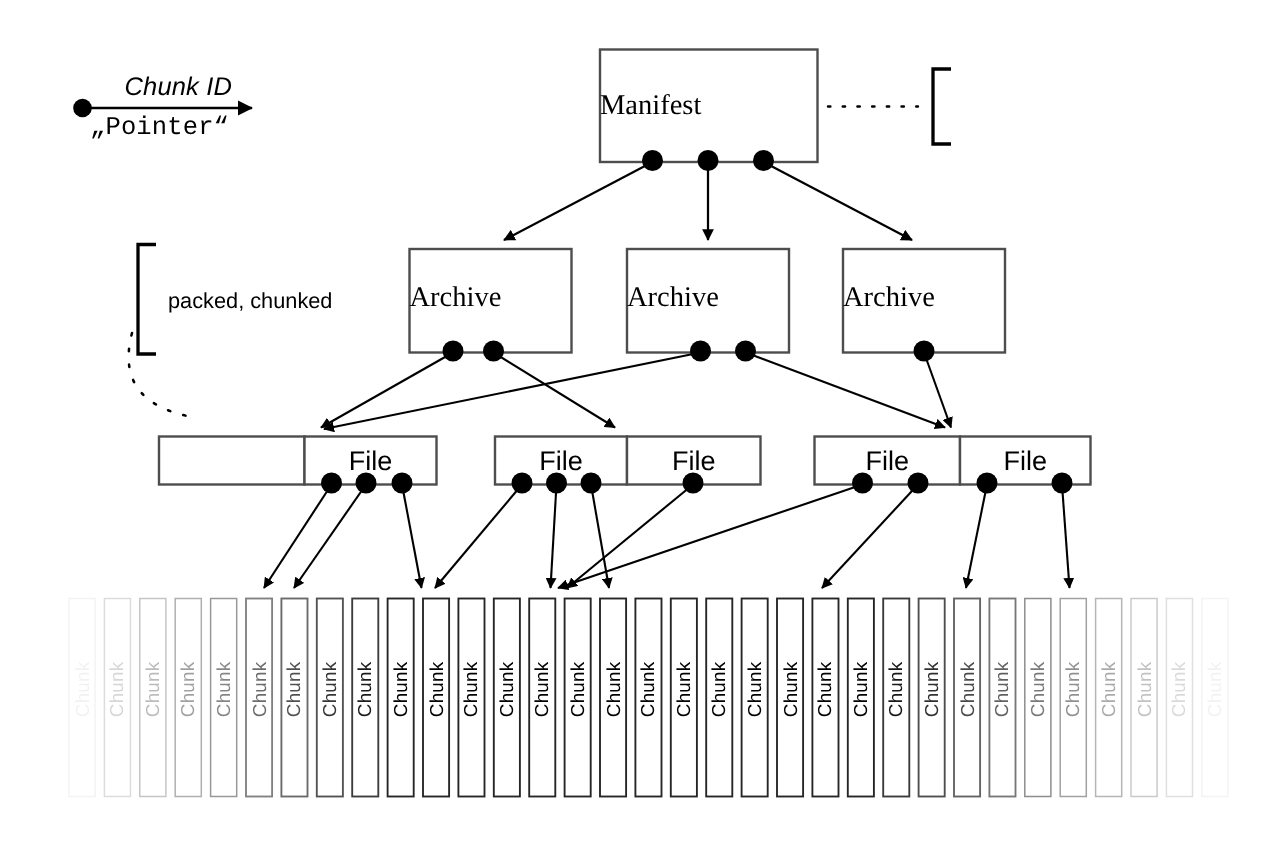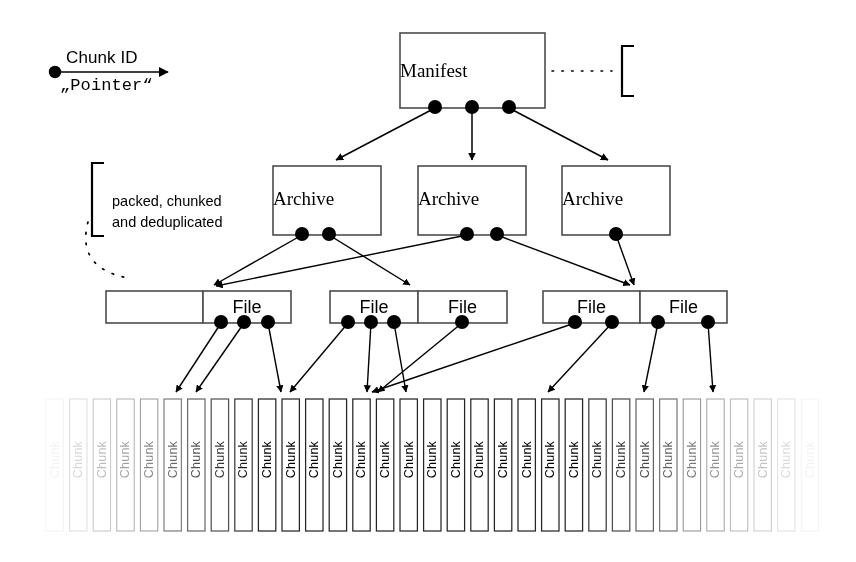--- a/index.html
+++ b/index.html
@@ -197,26 +197,25 @@
         <rect x="659.6" y="399" width="17.4" height="132" fill="#ffffff" stroke="#000000" stroke-width="1.25" opacity="0.527"></rect>
         <rect x="683.2" y="399" width="17.4" height="132" fill="#ffffff" stroke="#000000" stroke-width="1" opacity="0.44625"></rect>
         <rect x="706.8000000000001" y="399" width="17.4" height="132" fill="#ffffff" stroke="#000000" stroke-width="1" opacity="0.3655"></rect>
         <rect x="730.4000000000001" y="399" width="17.4" height="132" fill="#ffffff" stroke="#000000" stroke-width="1" opacity="0.28474999999999995"></rect>
         <rect x="754" y="399" width="17.4" height="132" fill="#ffffff" stroke="#000000" stroke-width="1" opacity="0.204"></rect>
         <rect x="777.6" y="399" width="17.4" height="132" fill="#ffffff" stroke="#000000" stroke-width="1" opacity="0.12325000000000001"></rect>
         <rect x="801.2" y="399" width="17.4" height="132" fill="#ffffff" stroke="#000000" stroke-width="1" opacity="0.0425"></rect>
       </g>
   </svg>
 
-  <div class="lbl legend-title" style="left:66px; top:48px;">Chunk ID</div>
+  <div class="lbl legend-title" style="left:83px; top:48px;font-style:italic;">Chunk ID</div>
   <div class="lbl legend-title" style="left:60px; top:76px;font-family:Liberation Mono, monospace;">„Pointer“</div>
 
 
   <div class="lbl note-text" style="left:112px; top:192px;">packed, chunked</div>
-  <div class="lbl note-text" style="left:112px; top:213px;">and deduplicated</div>
 
   <div class="lbl node-label" style="left:400px; top:60px; width:145px;">Manifest</div>
 
   <div class="lbl node-label" style="left:273px; top:188px; width:108px;">Archive</div>
   <div class="lbl node-label" style="left:418px; top:188px; width:108px;">Archive</div>
   <div class="lbl node-label" style="left:562px; top:188px; width:108px;">Archive</div>
 
   <div class="lbl leaf-label" style="left:203px; top:297px; width:88px;">File</div>
   <div class="lbl leaf-label" style="left:330px; top:297px; width:88px;">File</div>
   <div class="lbl leaf-label" style="left:418px; top:297px; width:89px;">File</div>

